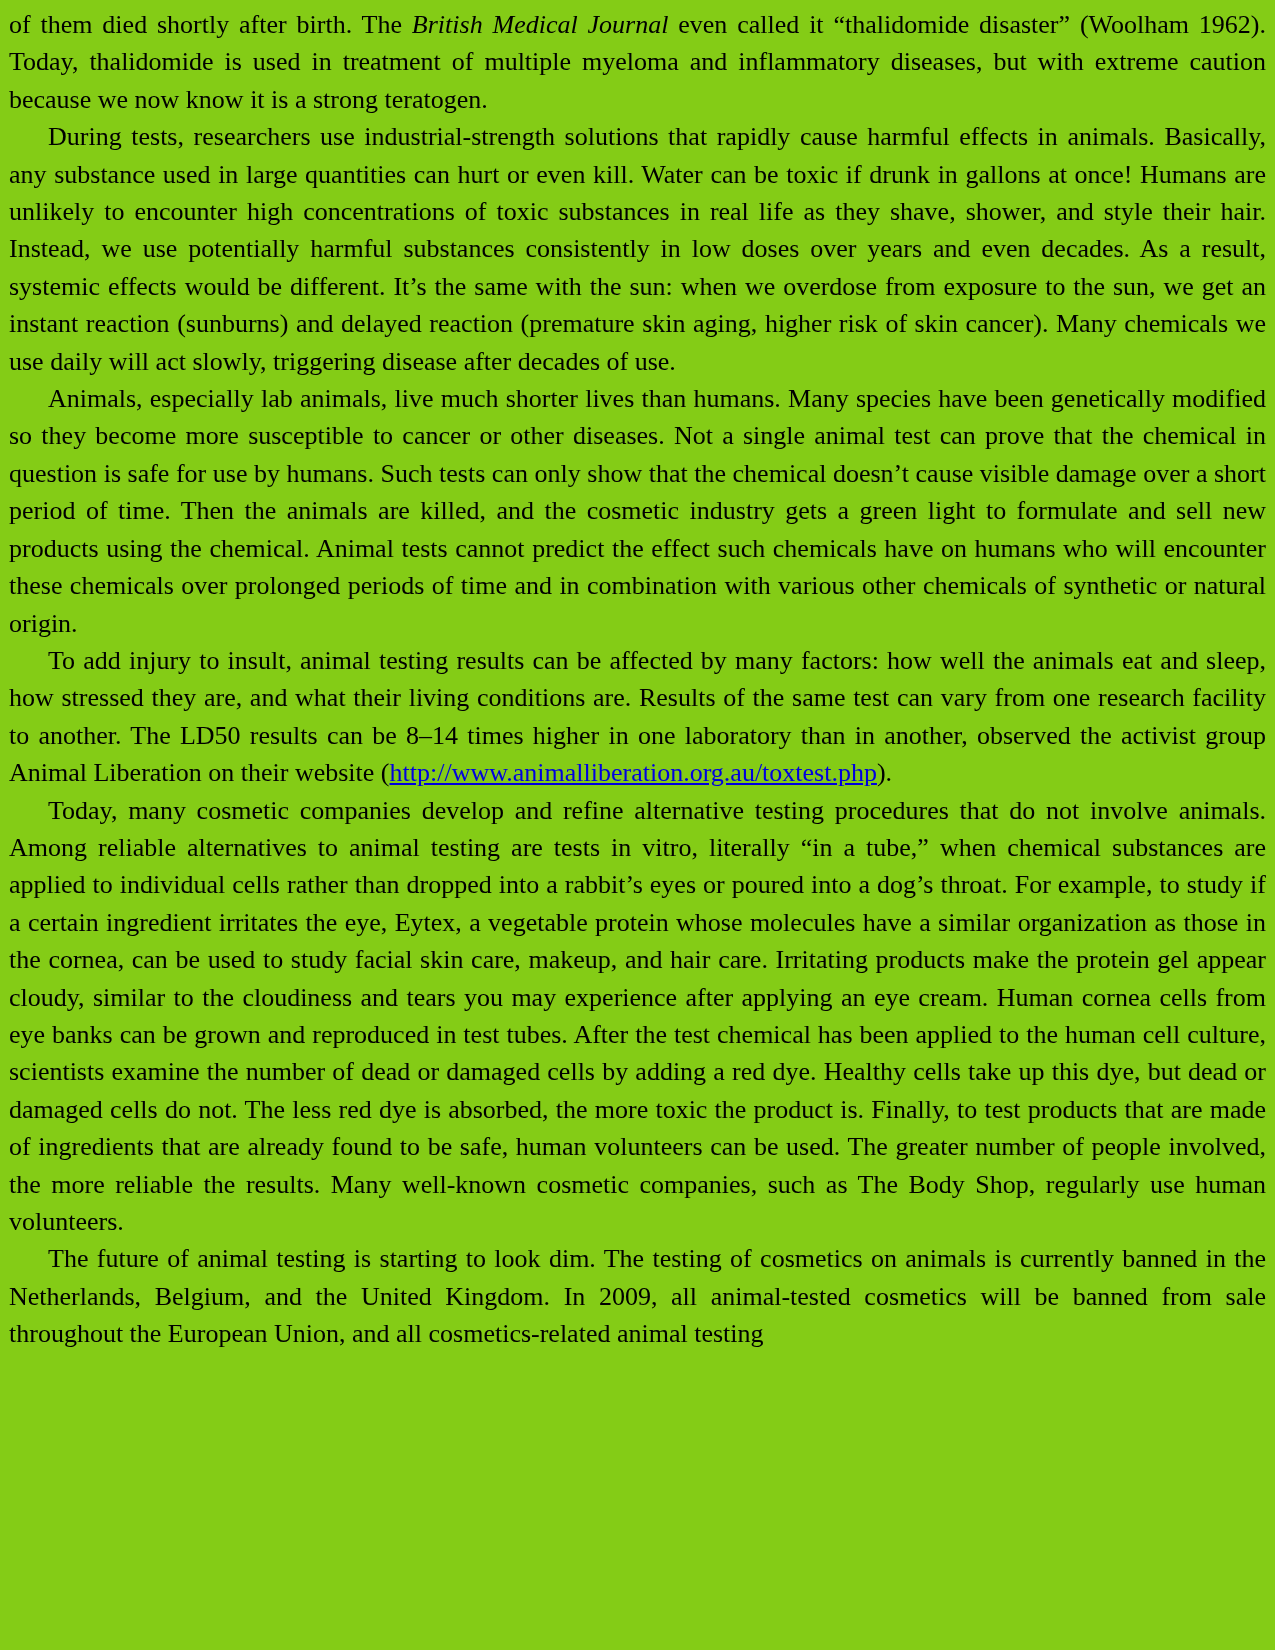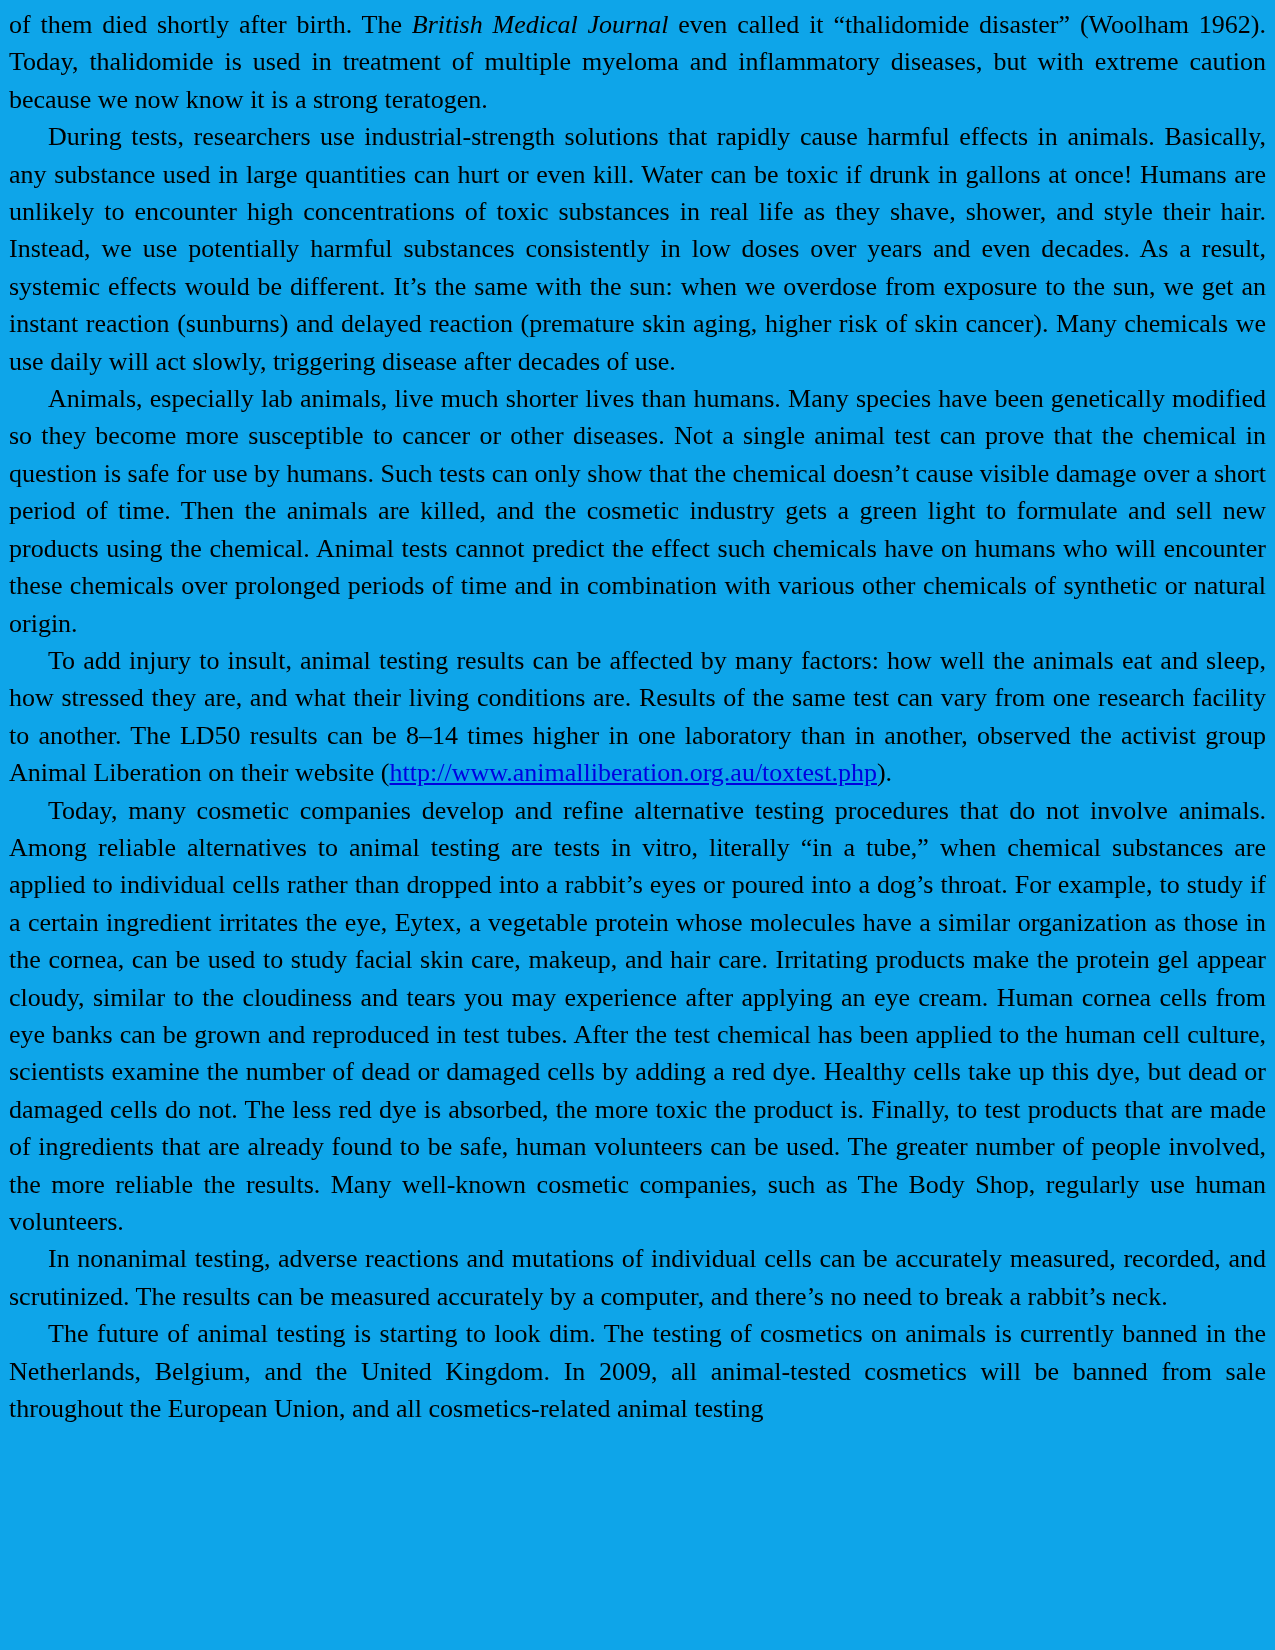--- a/index.html
+++ b/index.html
@@ -7,21 +7,21 @@
   body {
     width: 1275px;
     min-height: 1650px;
     font-family: "Liberation Serif", "DejaVu Serif", serif;
     color: #000000;
   }
   .page {
     width: 1275px;
     min-height: 1650px;
     padding: 6px 9px 0 9px;
-    background: #0ea5e9;
+    background: #84cc16;
   }
   .content {
     font-size: 26px;
     line-height: 37.4px;
     text-align: justify;
   }
   p.para {
     margin: 0;
   }
   p.para.indent {
@@ -37,16 +37,15 @@
 </head>
 <body>
 
 <div class="page">
   <div class="content" id="content">
       <p class="para"><span class="seg-normal">of them died shortly after birth. The </span><span class="seg-italic">British Medical Journal</span><span class="seg-normal"> even called it “thalidomide disaster” (Woolham 1962). Today, thalidomide is used in treatment of multiple myeloma and inflammatory diseases, but with extreme caution because we now know it is a strong teratogen.</span></p>
       <p class="para indent"><span class="seg-normal">During tests, researchers use industrial-strength solutions that rapidly cause harmful effects in animals. Basically, any substance used in large quantities can hurt or even kill. Water can be toxic if drunk in gallons at once! Humans are unlikely to encounter high concentrations of toxic substances in real life as they shave, shower, and style their hair. Instead, we use potentially harmful substances consistently in low doses over years and even decades. As a result, systemic effects would be different. It’s the same with the sun: when we overdose from exposure to the sun, we get an instant reaction (sunburns) and delayed reaction (premature skin aging, higher risk of skin cancer). Many chemicals we use daily will act slowly, triggering disease after decades of use.</span></p>
       <p class="para indent"><span class="seg-normal">Animals, especially lab animals, live much shorter lives than humans. Many species have been genetically modified so they become more susceptible to cancer or other diseases. Not a single animal test can prove that the chemical in question is safe for use by humans. Such tests can only show that the chemical doesn’t cause visible damage over a short period of time. Then the animals are killed, and the cosmetic industry gets a green light to formulate and sell new products using the chemical. Animal tests cannot predict the effect such chemicals have on humans who will encounter these chemicals over prolonged periods of time and in combination with various other chemicals of synthetic or natural origin.</span></p>
       <p class="para indent"><span class="seg-normal">To add injury to insult, animal testing results can be affected by many factors: how well the animals eat and sleep, how stressed they are, and what their living conditions are. Results of the same test can vary from one research facility to another. The LD50 results can be 8–14 times higher in one laboratory than in another, observed the activist group Animal Liberation on their website (</span><a href="#" class="doc-link">http://www.animalliberation.org.au/toxtest.php</a><span class="seg-normal">).</span></p>
       <p class="para indent"><span class="seg-normal">Today, many cosmetic companies develop and refine alternative testing procedures that do not involve animals. Among reliable alternatives to animal testing are tests in vitro, literally “in a tube,” when chemical substances are applied to individual cells rather than dropped into a rabbit’s eyes or poured into a dog’s throat. For example, to study if a certain ingredient irritates the eye, Eytex, a vegetable protein whose molecules have a similar organization as those in the cornea, can be used to study facial skin care, makeup, and hair care. Irritating products make the protein gel appear cloudy, similar to the cloudiness and tears you may experience after applying an eye cream. Human cornea cells from eye banks can be grown and reproduced in test tubes. After the test chemical has been applied to the human cell culture, scientists examine the number of dead or damaged cells by adding a red dye. Healthy cells take up this dye, but dead or damaged cells do not. The less red dye is absorbed, the more toxic the product is. Finally, to test products that are made of ingredients that are already found to be safe, human volunteers can be used. The greater number of people involved, the more reliable the results. Many well-known cosmetic companies, such as The Body Shop, regularly use human volunteers.</span></p>
-      <p class="para indent"><span class="seg-normal">In nonanimal testing, adverse reactions and mutations of individual cells can be accurately measured, recorded, and scrutinized. The results can be measured accurately by a computer, and there’s no need to break a rabbit’s neck.</span></p>
       <p class="para indent"><span class="seg-normal">The future of animal testing is starting to look dim. The testing of cosmetics on animals is currently banned in the Netherlands, Belgium, and the United Kingdom. In 2009, all animal-tested cosmetics will be banned from sale throughout the European Union, and all cosmetics-related animal testing</span></p>
     </div>
 </div>
 
 </body></html>

